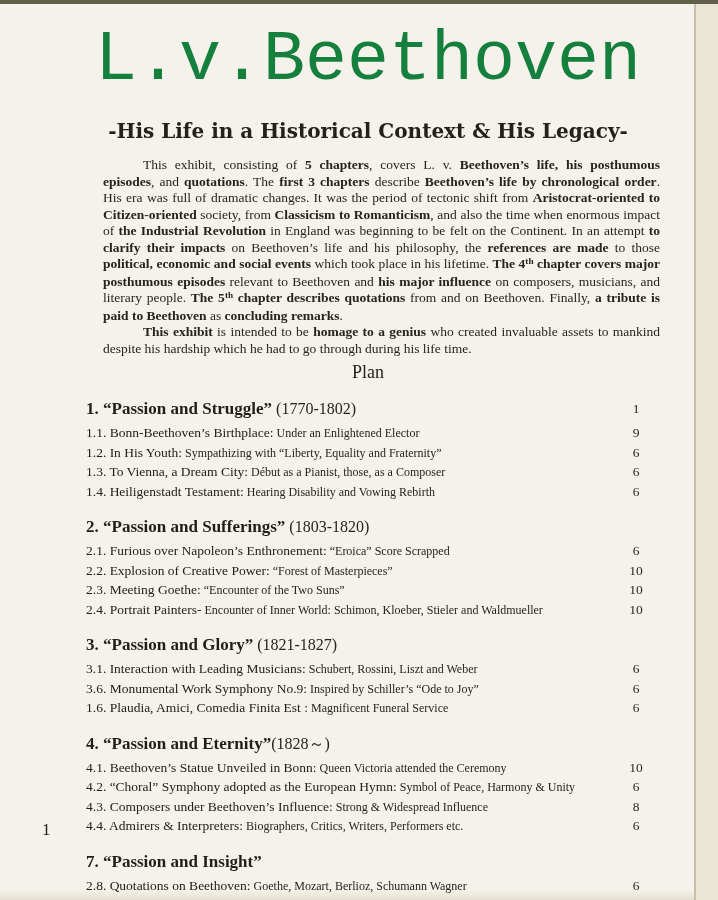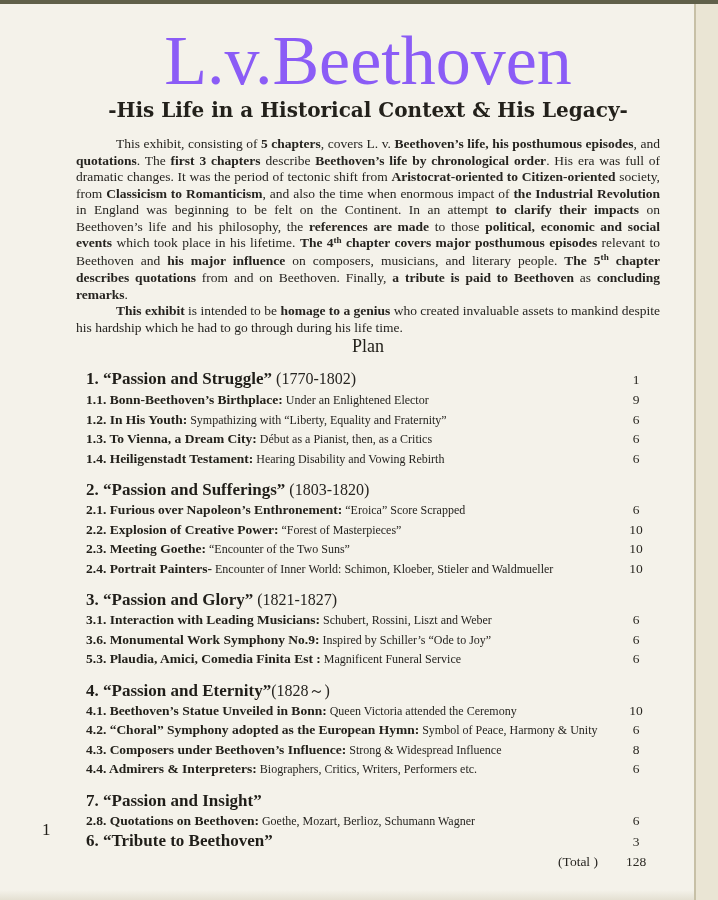--- a/index.html
+++ b/index.html
@@ -12,51 +12,51 @@
     overflow:hidden;
   }
   .edge-top{position:absolute;top:0;left:0;right:0;height:4px;background:#60604a;}
   .edge-right{position:absolute;top:4px;right:0;bottom:0;width:22px;background:#eae5d4;border-left:2px solid #c7c0a6;}
   .edge-bottom{position:absolute;left:0;right:24px;bottom:0;height:10px;
     background:linear-gradient(to bottom, rgba(209,202,180,0), rgba(209,202,180,0.45));}
   .content{position:relative;padding:26px 58px 0 76px;}
 
   .title{
     margin:0;text-align:center;
-    font-family:Liberation Serif, serif;
+    font-family:Liberation Mono, monospace;
     font-weight:normal;
     font-size:70px;line-height:1.0;
-    color:#8b5cf6;letter-spacing:0px;
+    color:#15803d;letter-spacing:0px;
   }
   .subtitle{
-    margin:2px 0 0;text-align:center;
+    margin:23px 0 0;text-align:center;
     font-family:"DejaVu Serif", serif;
     font-size:20px;font-weight:bold;color:#23211b;
   }
 
-  .intro{margin-top:14px;font-size:13.5px;line-height:16.5px;text-align:justify;}
+  .intro{margin-top:14px;font-size:13.5px;line-height:16.5px;text-align:justify;margin-left:27px;}
   .intro p{margin:0;text-indent:40px;}
 
   .b{font-weight:bold;}
   .sup{font-size:68%;position:relative;top:-0.45em;}
 
-  .plan-head{text-align:center;font-size:18px;color:#23211b;}
+  .plan-head{margin-top:5px;text-align:center;font-size:18px;color:#23211b;}
 
   .plan-list{margin-left:10px;}
   .row{display:flex;align-items:baseline;}
   .row-left{flex:1 1 0;min-width:0;white-space:nowrap;overflow:visible;}
   .pg{flex:0 0 48px;text-align:center;font-size:13.5px;color:#2a2822;}
 
-  .ch-row{margin-top:11px;line-height:21px;}
+  .ch-row{margin-top:11px;line-height:29px;align-items:flex-end;}
   .ch-row.ch-compact{margin-top:0;}
   .ch-title{font-weight:bold;font-size:17px;color:#201e19;}
   .ch-years{font-weight:normal;font-size:16px;}
 
   .it-row{line-height:18.5px;}
-  .it-title{font-weight:bold;font-size:13.5px;color:#23211b;}
+  .it-title{font-weight:normal;font-size:13.5px;color:#23211b;}
   .it-desc{font-size:12px;}
 
   .total-row{display:flex;align-items:baseline;justify-content:flex-end;margin-top:1px;font-size:13.5px;line-height:17px;}
   .total-label{margin-right:14px;}
 
   .folio{position:absolute;left:42px;top:820px;font-size:17px;color:#23211b;}
 </style>
 </head>
 <body>
 
@@ -82,21 +82,21 @@
       </div>
       <div class="row it-row">
         <span class="row-left"><span class="it-title">1.1. Bonn-Beethoven’s Birthplace:</span><span class="it-desc"> Under an Enlightened Elector</span></span>
         <span class="pg">9</span>
       </div>
       <div class="row it-row">
         <span class="row-left"><span class="it-title">1.2. In His Youth:</span><span class="it-desc"> Sympathizing with “Liberty, Equality and Fraternity”</span></span>
         <span class="pg">6</span>
       </div>
       <div class="row it-row">
-        <span class="row-left"><span class="it-title">1.3. To Vienna, a Dream City:</span><span class="it-desc"> Début as a Pianist, then, as a Critics</span></span>
+        <span class="row-left"><span class="it-title">1.3. To Vienna, a Dream City:</span><span class="it-desc"> Début as a Pianist, those, as a Composer</span></span>
         <span class="pg">6</span>
       </div>
       <div class="row it-row">
         <span class="row-left"><span class="it-title">1.4. Heiligenstadt Testament:</span><span class="it-desc"> Hearing Disability and Vowing Rebirth</span></span>
         <span class="pg">6</span>
       </div>
       <div class="row ch-row">
         <span class="row-left"><span class="ch-title">2. “Passion and Sufferings”</span><span class="ch-years"> (1803-1820)</span></span>
         <span class="pg"></span>
       </div>
@@ -122,21 +122,21 @@
       </div>
       <div class="row it-row">
         <span class="row-left"><span class="it-title">3.1. Interaction with Leading Musicians:</span><span class="it-desc"> Schubert, Rossini, Liszt and Weber</span></span>
         <span class="pg">6</span>
       </div>
       <div class="row it-row">
         <span class="row-left"><span class="it-title">3.6. Monumental Work Symphony No.9:</span><span class="it-desc"> Inspired by Schiller’s “Ode to Joy”</span></span>
         <span class="pg">6</span>
       </div>
       <div class="row it-row">
-        <span class="row-left"><span class="it-title">5.3. Plaudia, Amici, Comedia Finita Est :</span><span class="it-desc"> Magnificent Funeral Service</span></span>
+        <span class="row-left"><span class="it-title">1.6. Plaudia, Amici, Comedia Finita Est :</span><span class="it-desc"> Magnificent Funeral Service</span></span>
         <span class="pg">6</span>
       </div>
       <div class="row ch-row">
         <span class="row-left"><span class="ch-title">4. “Passion and Eternity”</span><span class="ch-years">(1828～)</span></span>
         <span class="pg"></span>
       </div>
       <div class="row it-row">
         <span class="row-left"><span class="it-title">4.1. Beethoven’s Statue Unveiled in Bonn:</span><span class="it-desc"> Queen Victoria attended the Ceremony</span></span>
         <span class="pg">10</span>
       </div>

